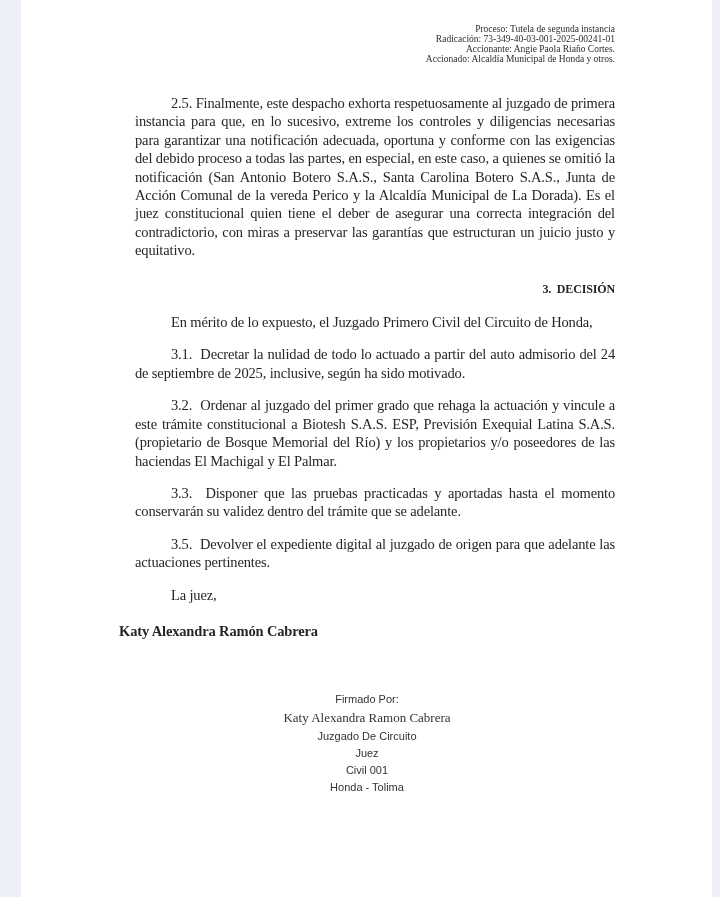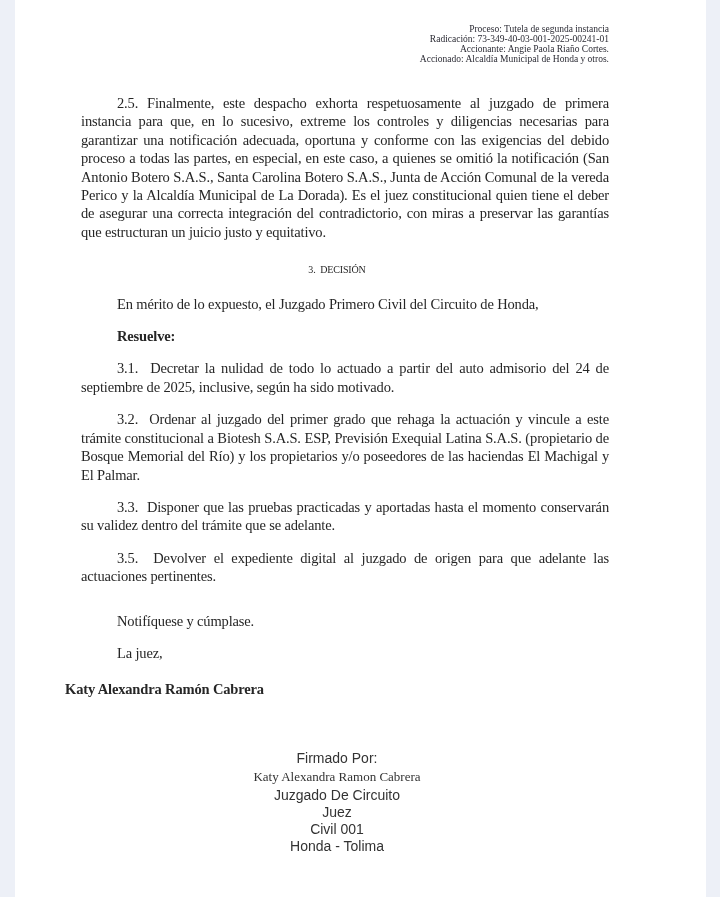--- a/index.html
+++ b/index.html
@@ -9,50 +9,50 @@
   body {
     width: 720px;
     height: 897px;
     background: #edf0f7;
     position: relative;
     overflow: hidden;
     font-family: "Liberation Serif", serif;
   }
   .paper {
     position: absolute;
-    left: 15px;
+    left: 21px;
     top: 0;
     width: 691px;
     height: 897px;
     background: #ffffff;
     box-sizing: border-box;
-    padding: 24px 97px 0 50px;
+    padding: 24px 97px 0 98px;
   }
   .doc-header {
     text-align: right;
     font-size: 9.5px;
     line-height: 10px;
     color: #2a2a33;
   }
   .doc-body {
     margin-top: 30px;
     font-size: 14.5px;
     line-height: 18.4px;
     letter-spacing: -0.15px;
     color: #262626;
     text-align: justify;
   }
   .para {
     margin: 0 0 14px 16px;
     text-indent: 36px;
   }
   .heading {
-    text-align: center;
-    font-weight: normal;
-    font-size: 10px;
+    text-align: right;
+    font-weight: bold;
+    font-size: 12px;
     margin: 20px 0 15px 0;
     text-indent: 0;
   }
   .bold {
     font-weight: bold;
   }
   .notify {
     margin-top: 26px;
   }
   .judge-name {
@@ -60,21 +60,21 @@
     margin: 18px 0 0 0;
     text-indent: 0;
   }
   .sig-footer {
     margin-top: 54px;
     text-align: center;
     font-family: "Liberation Sans", sans-serif;
     color: #333333;
   }
   .sig-small {
-    font-size: 14px;
+    font-size: 11px;
     line-height: 11px;
     margin: 0 0 6px 0;
   }
   .sig-name {
     font-size: 13px;
     line-height: 14px;
     margin: 0 0 6px 0;
     font-family: Liberation Serif, serif;
   }
 </style>
@@ -90,28 +90,26 @@
     <div>Accionado: Alcaldía Municipal de Honda y otros.</div>
   </div>
 
   <div class="doc-body">
     <p class="para">2.5. Finalmente, este despacho exhorta respetuosamente al juzgado de primera instancia para que, en lo sucesivo, extreme los controles y diligencias necesarias para garantizar una notificación adecuada, oportuna y conforme con las exigencias del debido proceso a todas las partes, en especial, en este caso, a quienes se omitió la notificación (San Antonio Botero S.A.S., Santa Carolina Botero S.A.S., Junta de Acción Comunal de la vereda Perico y la Alcaldía Municipal de La Dorada). Es el juez constitucional quien tiene el deber de asegurar una correcta integración del contradictorio, con miras a preservar las garantías que estructuran un juicio justo y equitativo.</p>
 
     <p class="para heading">3.&nbsp;&nbsp;DECISIÓN</p>
 
     <p class="para">En mérito de lo expuesto, el Juzgado Primero Civil del Circuito de Honda,</p>
 
-    <p class="para bold">Resuelve:</p>
 
     <p class="para">3.1.&nbsp; Decretar la nulidad de todo lo actuado a partir del auto admisorio del 24 de septiembre de 2025, inclusive, según ha sido motivado.</p>
     <p class="para">3.2.&nbsp; Ordenar al juzgado del primer grado que rehaga la actuación y vincule a este trámite constitucional a Biotesh S.A.S. ESP, Previsión Exequial Latina S.A.S. (propietario de Bosque Memorial del Río) y los propietarios y/o poseedores de las haciendas El Machigal y El Palmar.</p>
     <p class="para">3.3.&nbsp; Disponer que las pruebas practicadas y aportadas hasta el momento conservarán su validez dentro del trámite que se adelante.</p>
     <p class="para">3.5.&nbsp; Devolver el expediente digital al juzgado de origen para que adelante las actuaciones pertinentes.</p>
 
-    <p class="para notify">Notifíquese y cúmplase.</p>
     <p class="para">La juez,</p>
 
     <p class="para judge-name">Katy Alexandra Ramón Cabrera</p>
   </div>
 
   <div class="sig-footer">
     <p class="sig-small">Firmado Por:</p>
     <p class="sig-name">Katy Alexandra Ramon Cabrera</p>
     <p class="sig-small">Juzgado De Circuito</p>
     <p class="sig-small">Juez</p>

